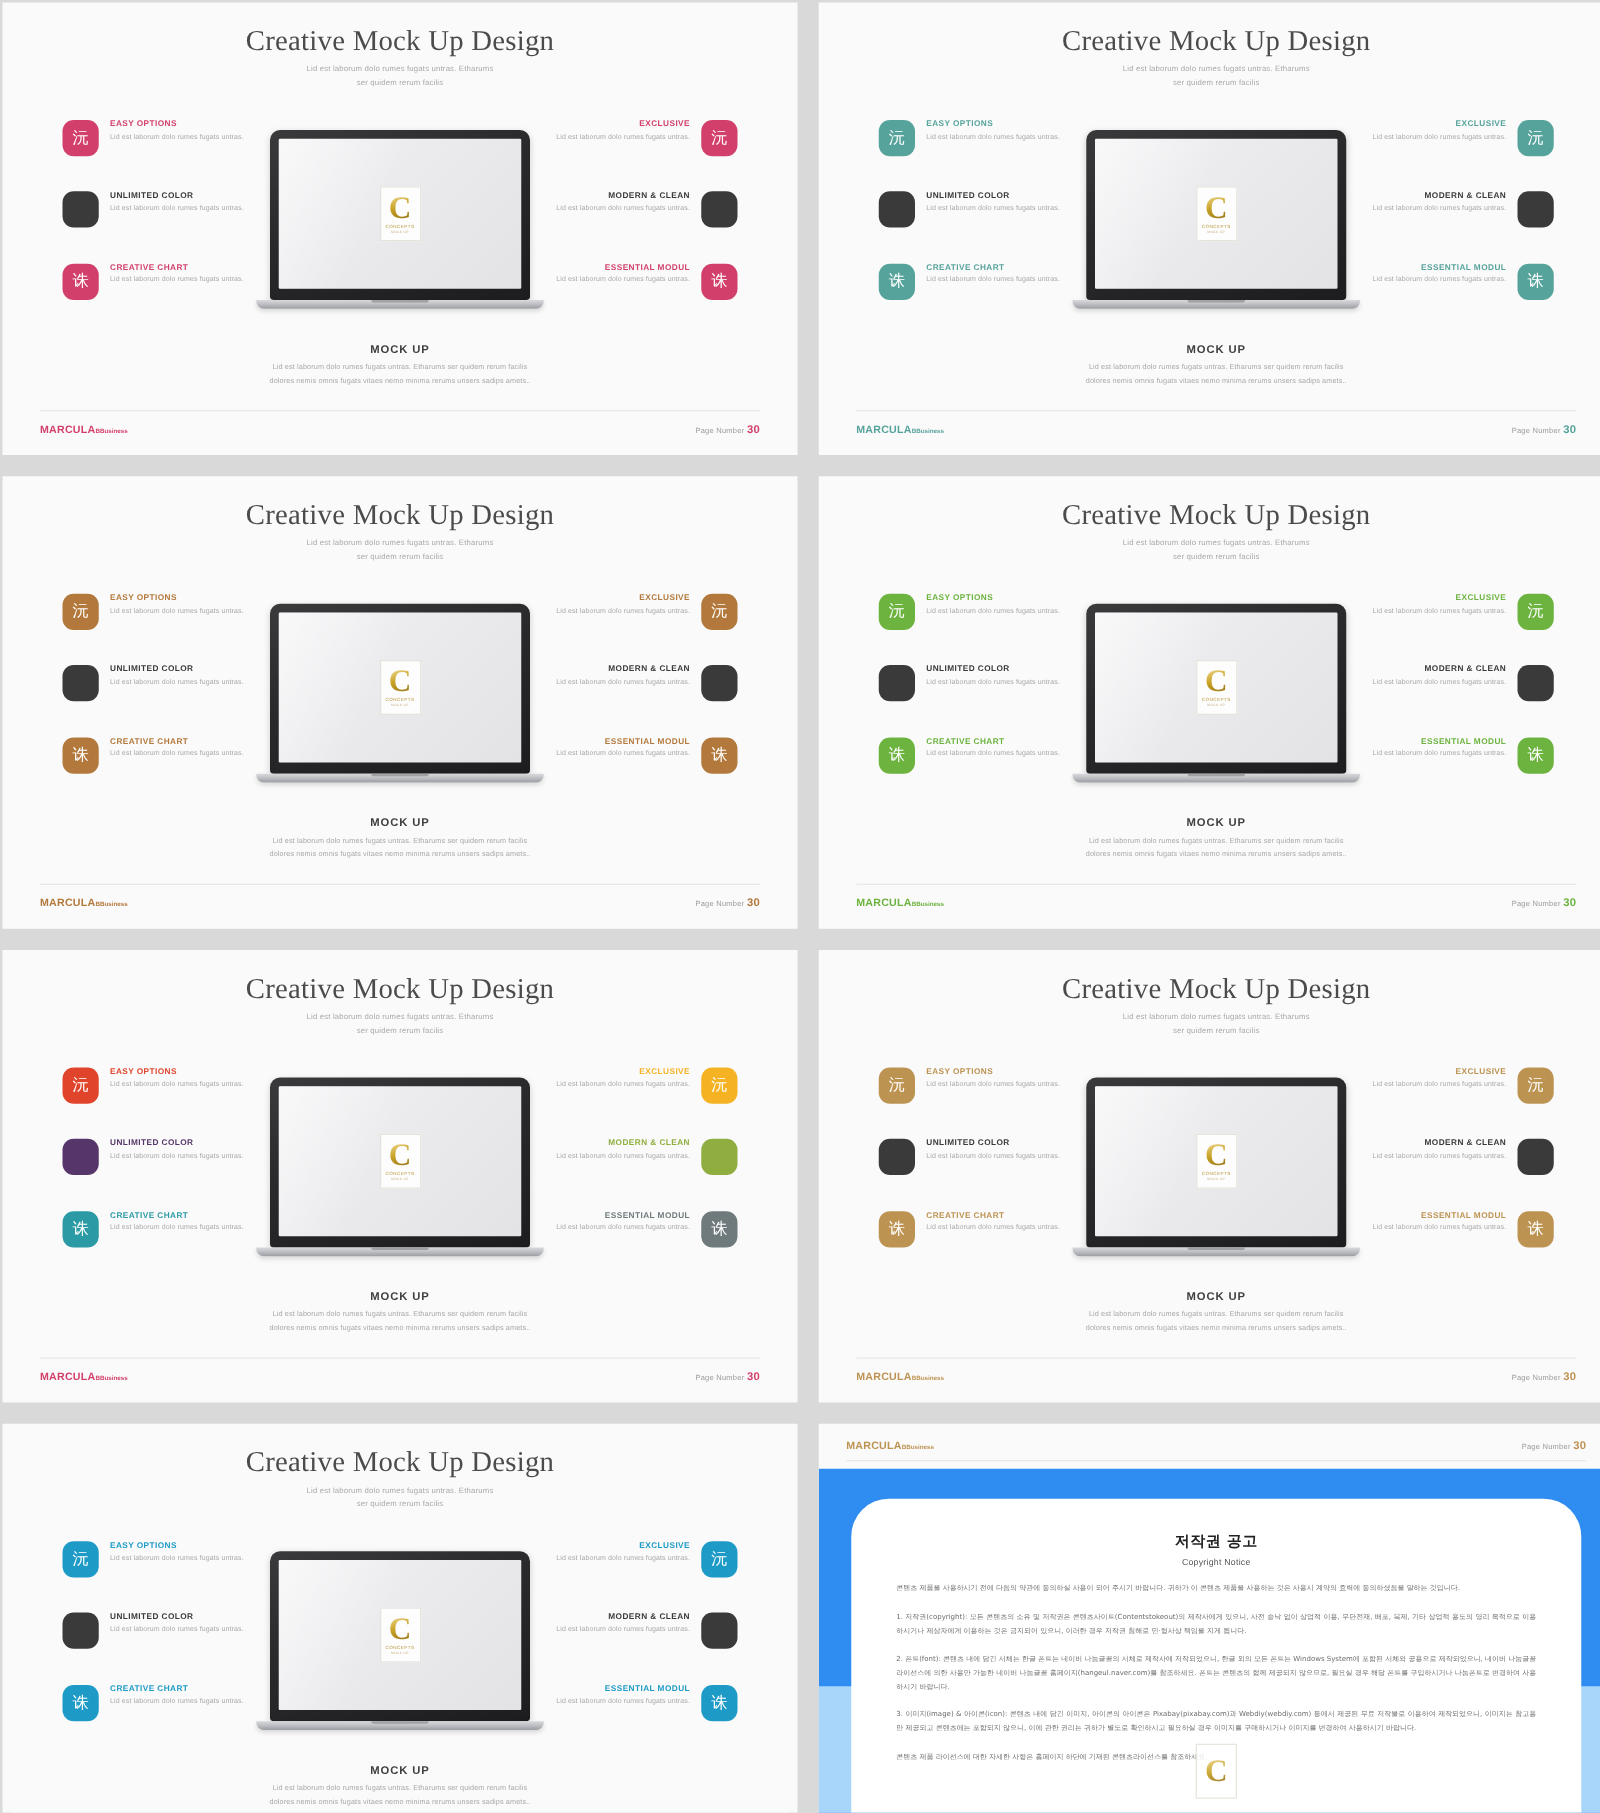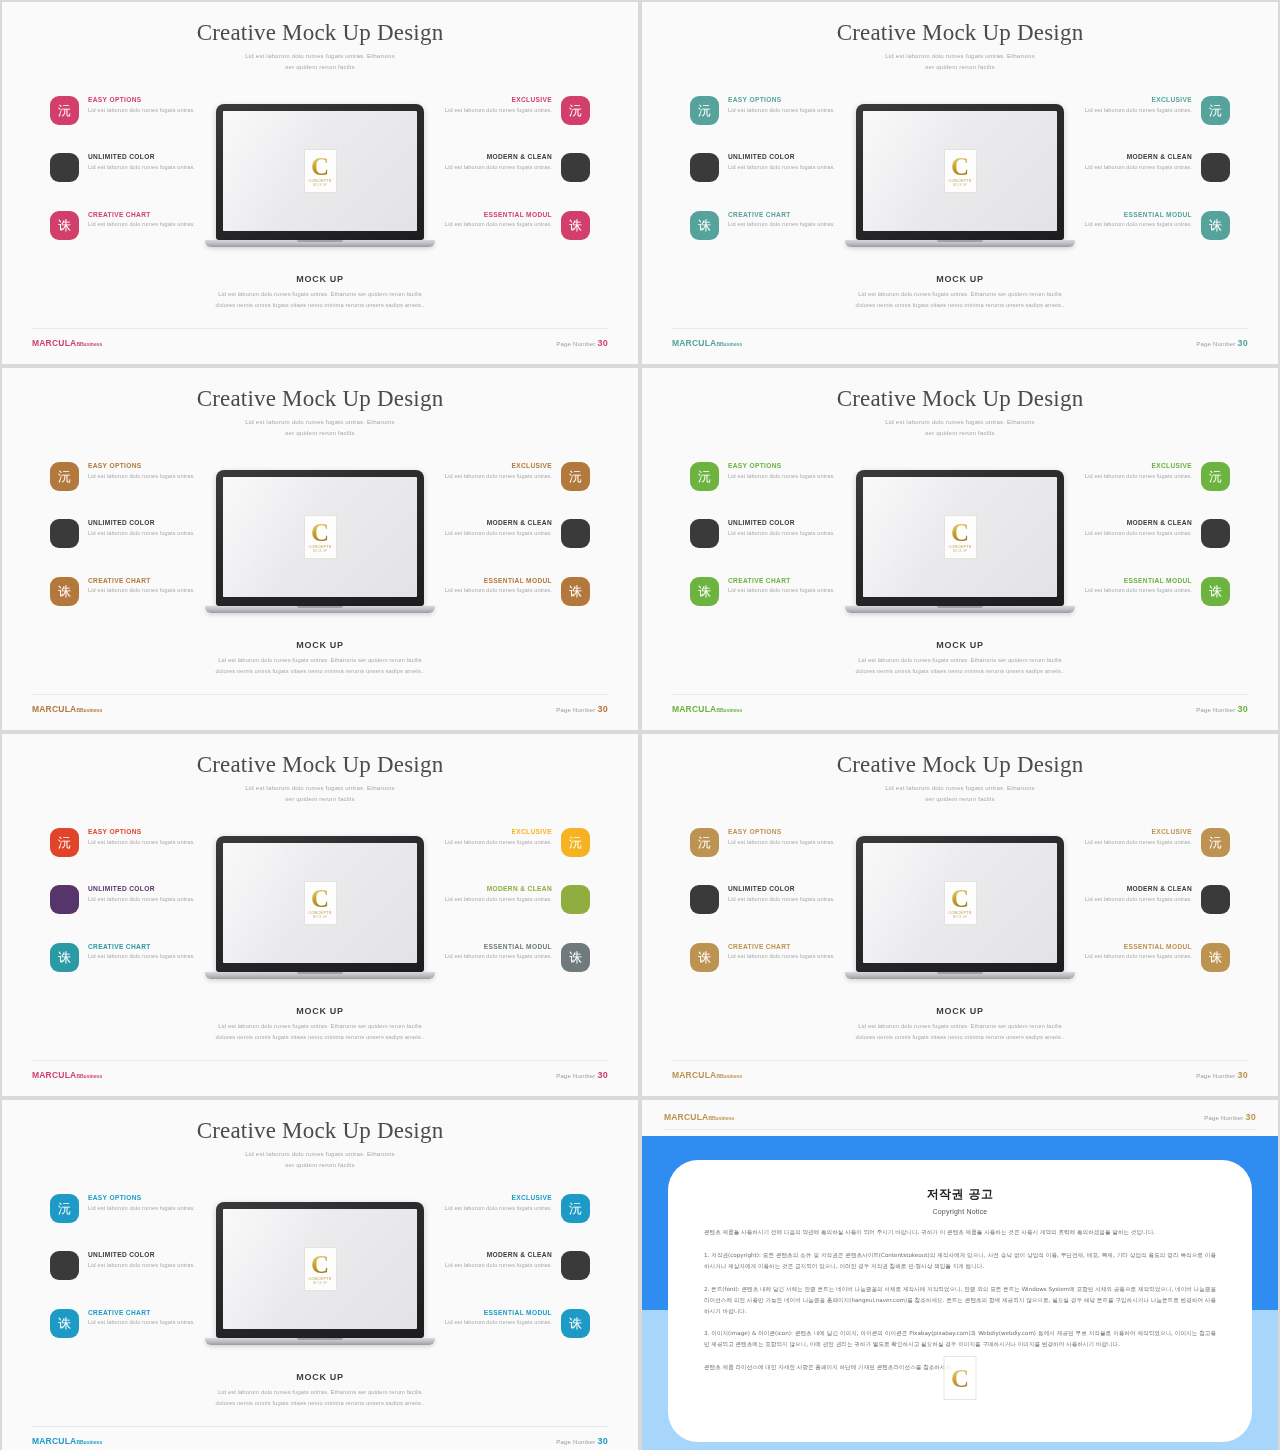--- a/index.html
+++ b/index.html
@@ -6,21 +6,21 @@
   html, body {
     width: 1280px; height: 1450px;
     background: #d9d9d9;
     font-family: "Liberation Sans", sans-serif;
     overflow: hidden;
   }
   #grid {
     display: grid;
     grid-template-columns: 636px 636px;
     grid-template-rows: 362px 362px 362px 362px;
-    gap: 4px;
+    gap: 17px;
     width: 1280px; height: 1450px;
     padding: 2px;
   }
   .slide {
     position: relative;
     background: #fafafa;
     overflow: hidden;
     padding: 0;
   }
   .slide-inner {

